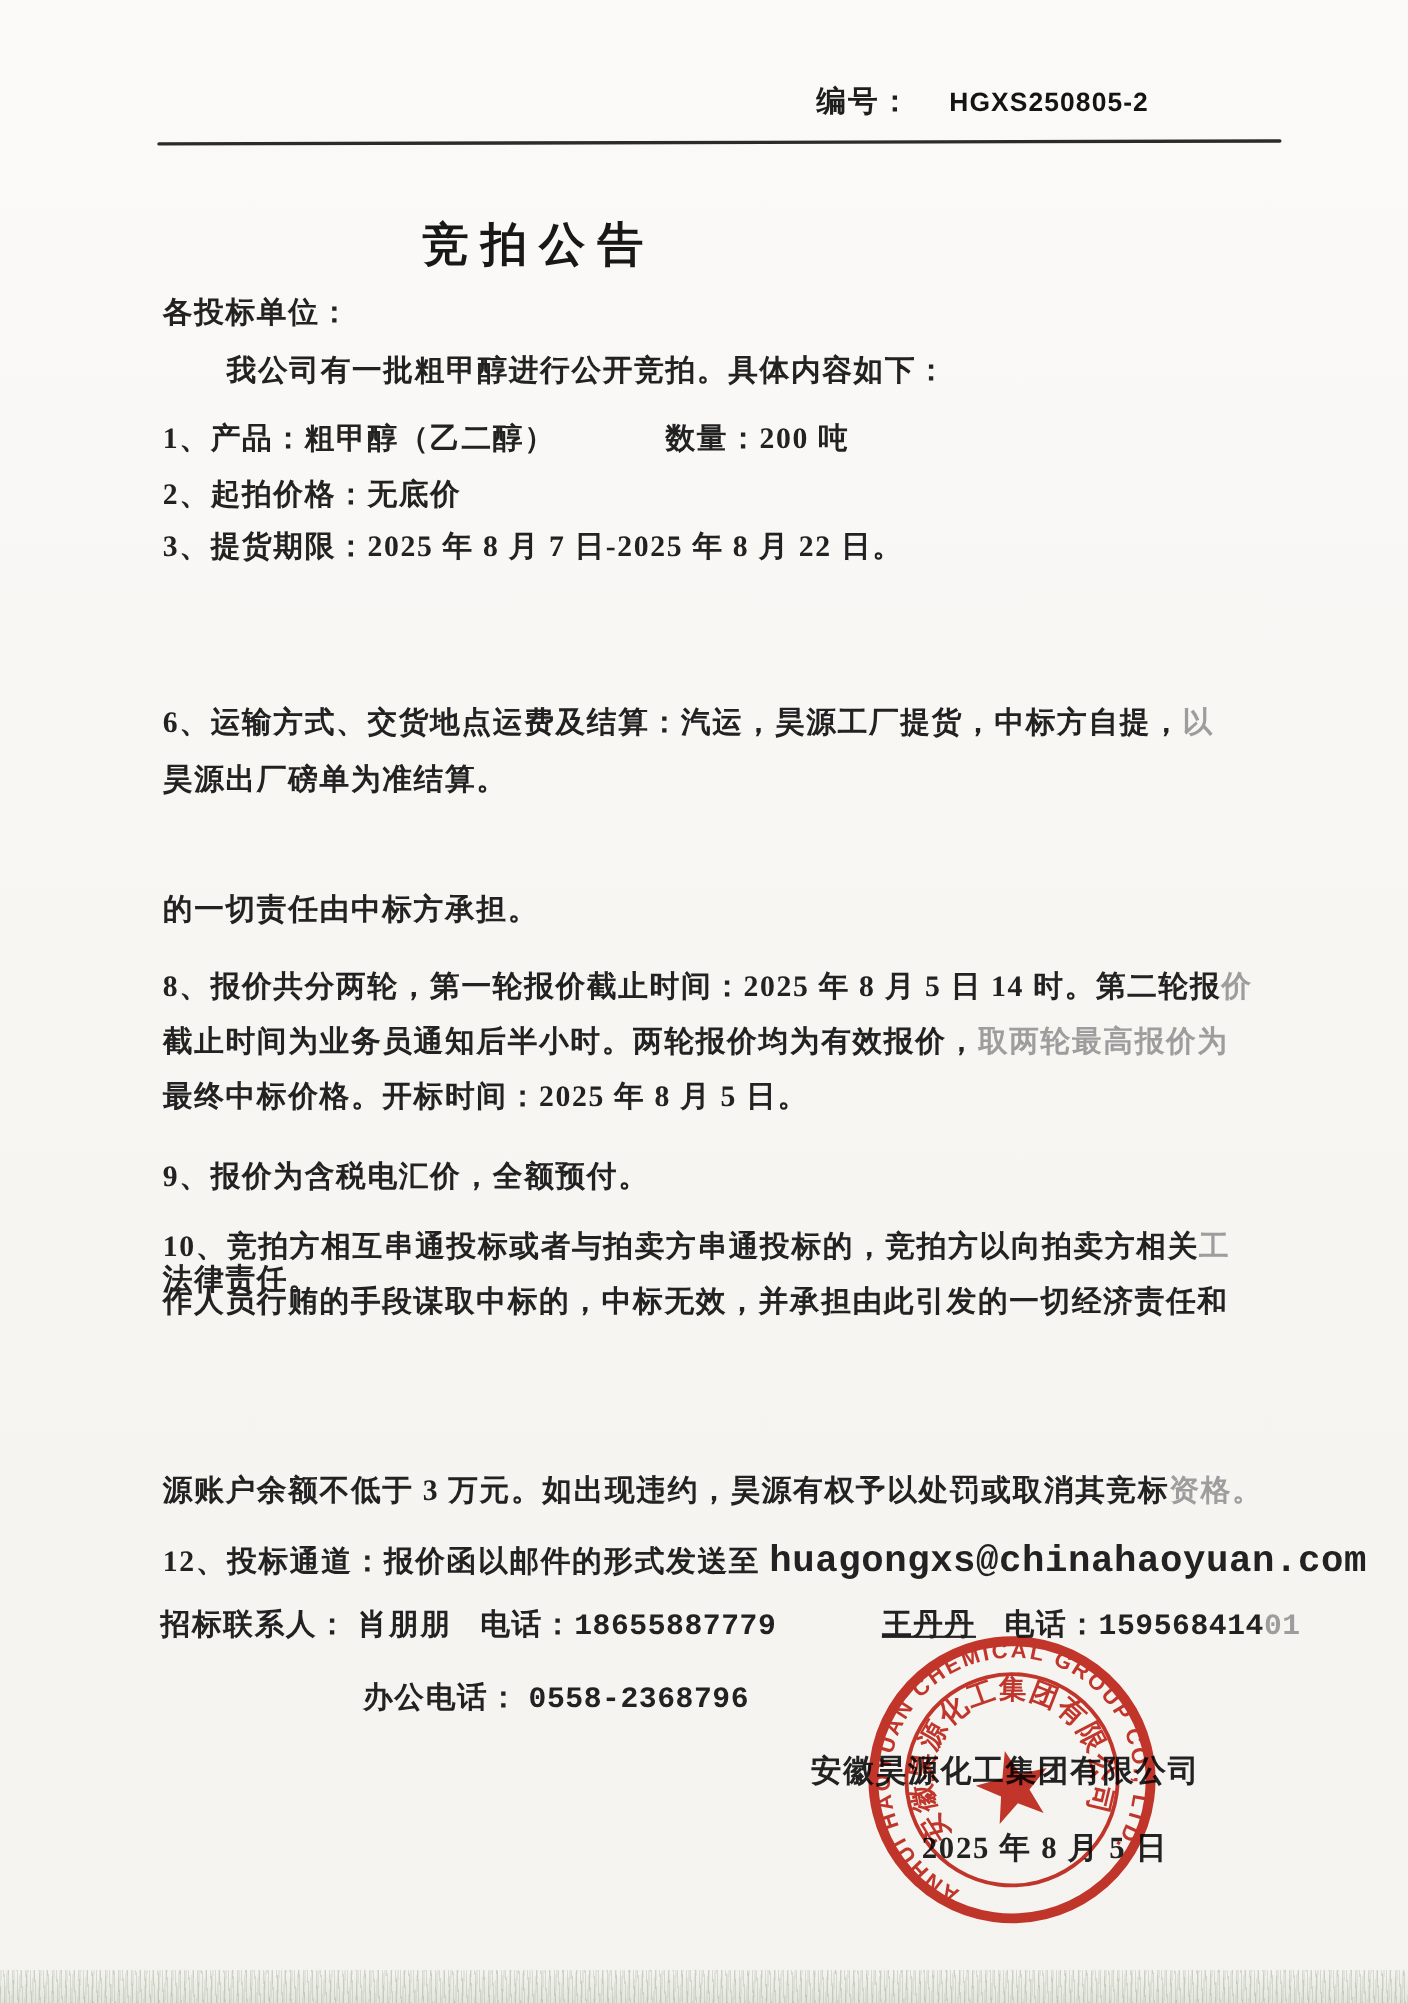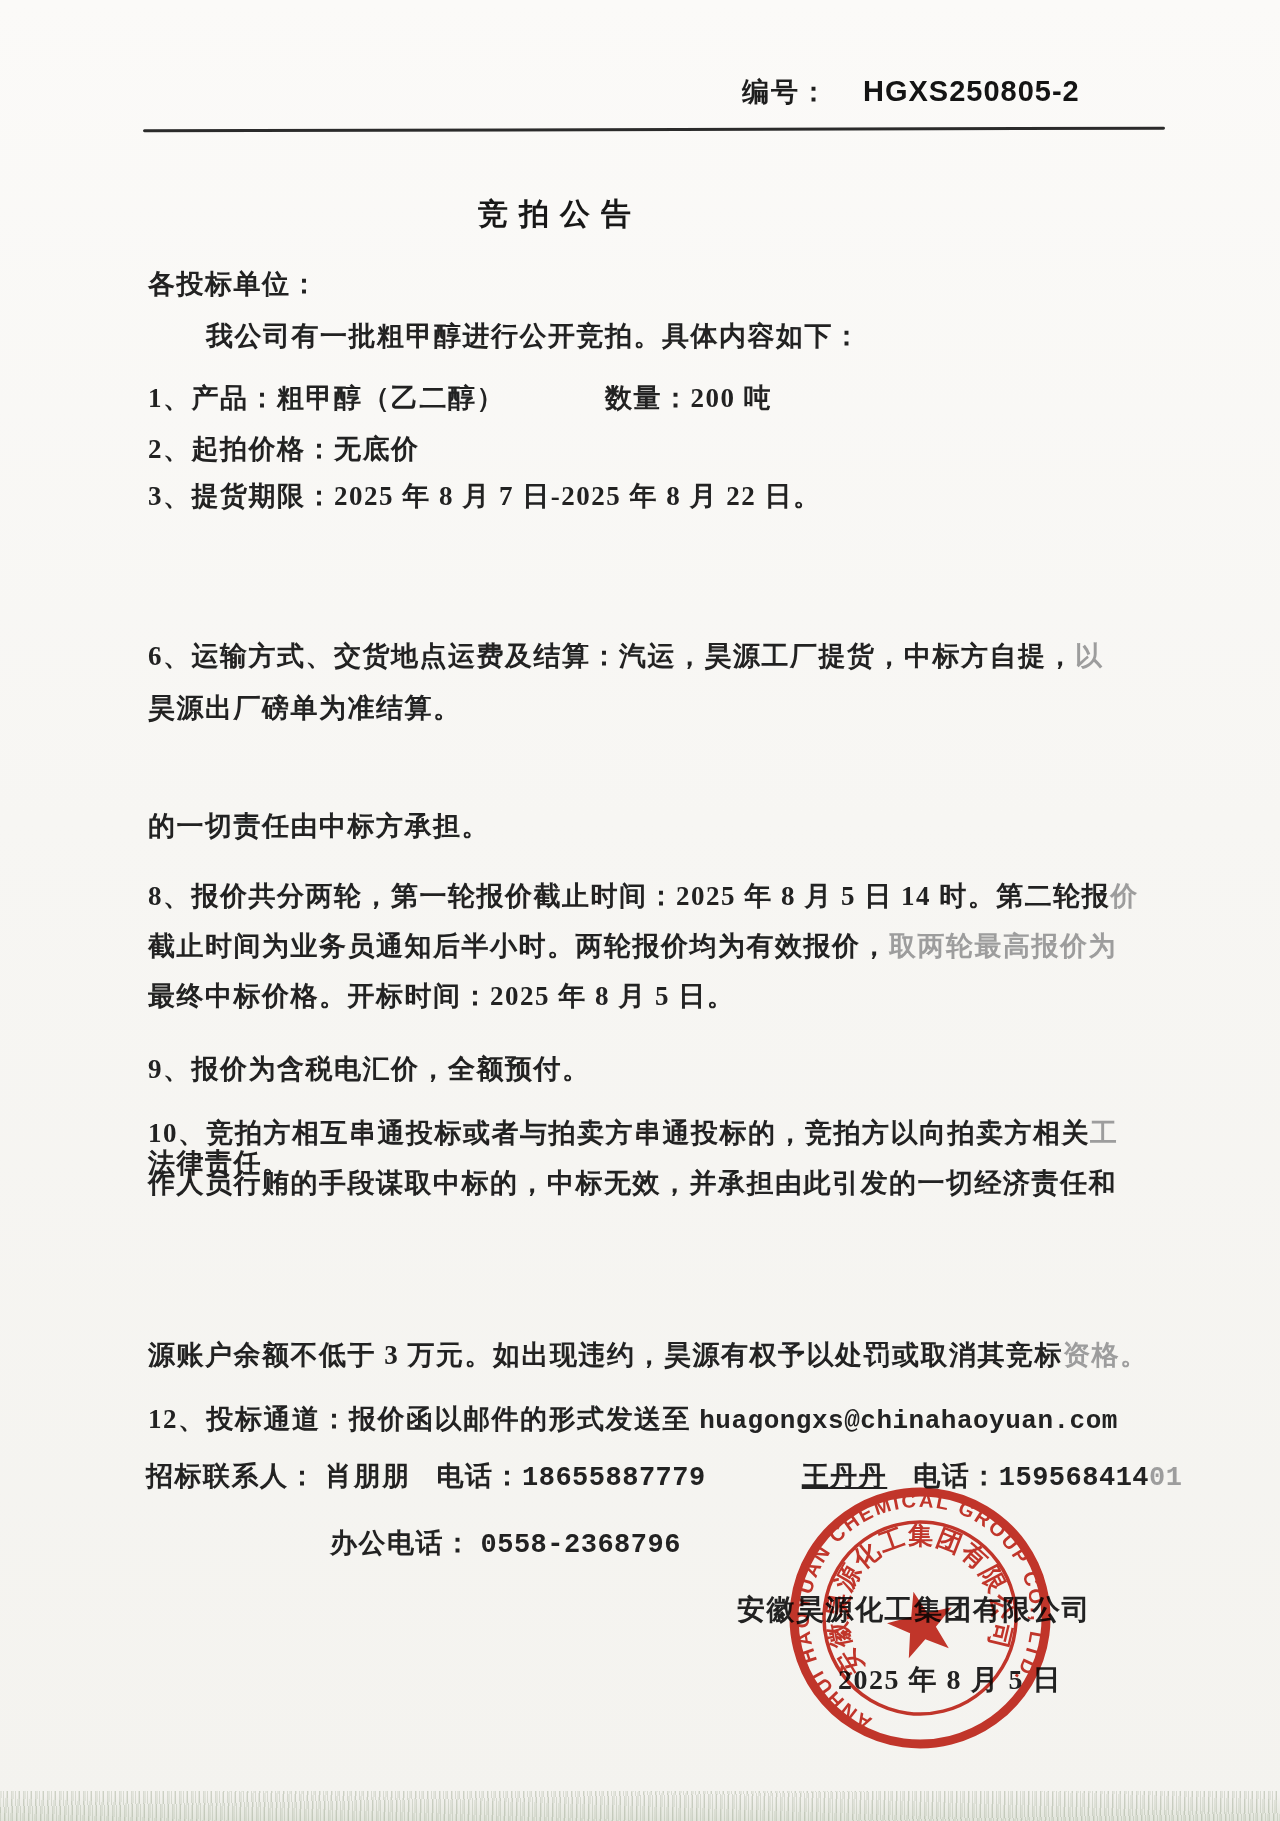--- a/index.html
+++ b/index.html
@@ -9,25 +9,25 @@
     background:linear-gradient(180deg,#fbfaf8 0%, #f7f6f3 45%, #f4f3ef 100%);
     color:#1e1e1e;
     font-family:"Liberation Serif","DejaVu Serif",serif;
   }
   .t { position:absolute; font-size:27px; font-weight:700; letter-spacing:1.5px;
        white-space:nowrap; color:#222; }
   .fade { color:#9d9d9d; }
   .mono { font-family:"Liberation Mono","DejaVu Sans Mono",monospace; font-weight:700; letter-spacing:0.5px; }
   .doc-number { position:absolute; top:74px; left:742px; font-size:27px; font-weight:700; letter-spacing:2px; }
   .doc-number .num { font-family:"Liberation Sans","DejaVu Sans",sans-serif; font-weight:700;
-       font-size:29px; letter-spacing:1px; margin-left:34px; color:#141414; }
+       font-size:24px; letter-spacing:1px; margin-left:34px; color:#141414; }
   .header-rule { position:absolute; left:143px; top:128px; width:1022px; height:3px;
        background:#2b2b2b; transform:rotate(-0.15deg); border-radius:2px; }
-  .title { position:absolute; top:194px; left:370px; width:380px; text-align:center;
-       font-size:30px; font-weight:700; letter-spacing:11px; color:#181818; }
+  .title { position:absolute; top:194px; left:384px; width:380px; text-align:left;
+       font-size:42px; font-weight:700; letter-spacing:11px; color:#181818; }
   .col2 { margin-left:100px; }
   .gap-s { margin-left:8px; }
   .gap-m { margin-left:26px; }
   .gap-l { margin-left:96px;text-decoration:underline; }
   .sig { font-size:28px; }
   .stamp { position:absolute; left:778px; top:1476px; width:284px; height:284px;
        transform:rotate(-14deg); mix-blend-mode:multiply; opacity:.93; }
   .stamp text { font-weight:700; }
   .seal-en { font-family:"Liberation Sans","DejaVu Sans",sans-serif; font-size:20px; letter-spacing:2.2px; }
   .seal-cn { font-family:"Liberation Serif","DejaVu Serif",serif; font-size:25px; letter-spacing:1.4px; }
@@ -83,21 +83,21 @@
     <span>10、竞拍方相互串通投标或者与拍卖方串通投标的，竞拍方以向拍卖方相关</span><span class="fade">工</span>
   </div>
   <div class="t" style="top:1165px; left:148px">作人员行贿的手段谋取中标的，中标无效，并承担由此引发的一切经济责任和</div>
   <div class="t" style="top:1145px; left:148px">法律责任。</div>
 
   <div class="t" style="top:1337px; left:148px">
     <span>源账户余额不低于 3 万元。如出现违约，昊源有权予以处罚或取消其竞标</span><span class="fade">资格。</span>
   </div>
 
   <div class="t" style="top:1401px; left:148px">
-    <span>12、投标通道：报价函以邮件的形式发送至 </span><span class="mono" style="font-size:26px">huagongxs@chinahaoyuan.com</span>
+    <span>12、投标通道：报价函以邮件的形式发送至 </span><span class="mono" style="font-size:34px">huagongxs@chinahaoyuan.com</span>
   </div>
 
   <div class="t" style="top:1458px; left:146px">
     <span>招标联系人：</span><span class="gap-s">肖朋朋</span><span class="gap-m">电话：</span><span class="mono">18655887779</span><span class="gap-l">王丹丹</span><span class="gap-m">电话：</span><span class="mono">159568414</span><span class="mono fade">01</span>
   </div>
 
   <div class="t" style="top:1525px; left:330px">
     <span>办公电话：</span><span class="mono gap-s">0558-2368796</span>
   </div>
 

